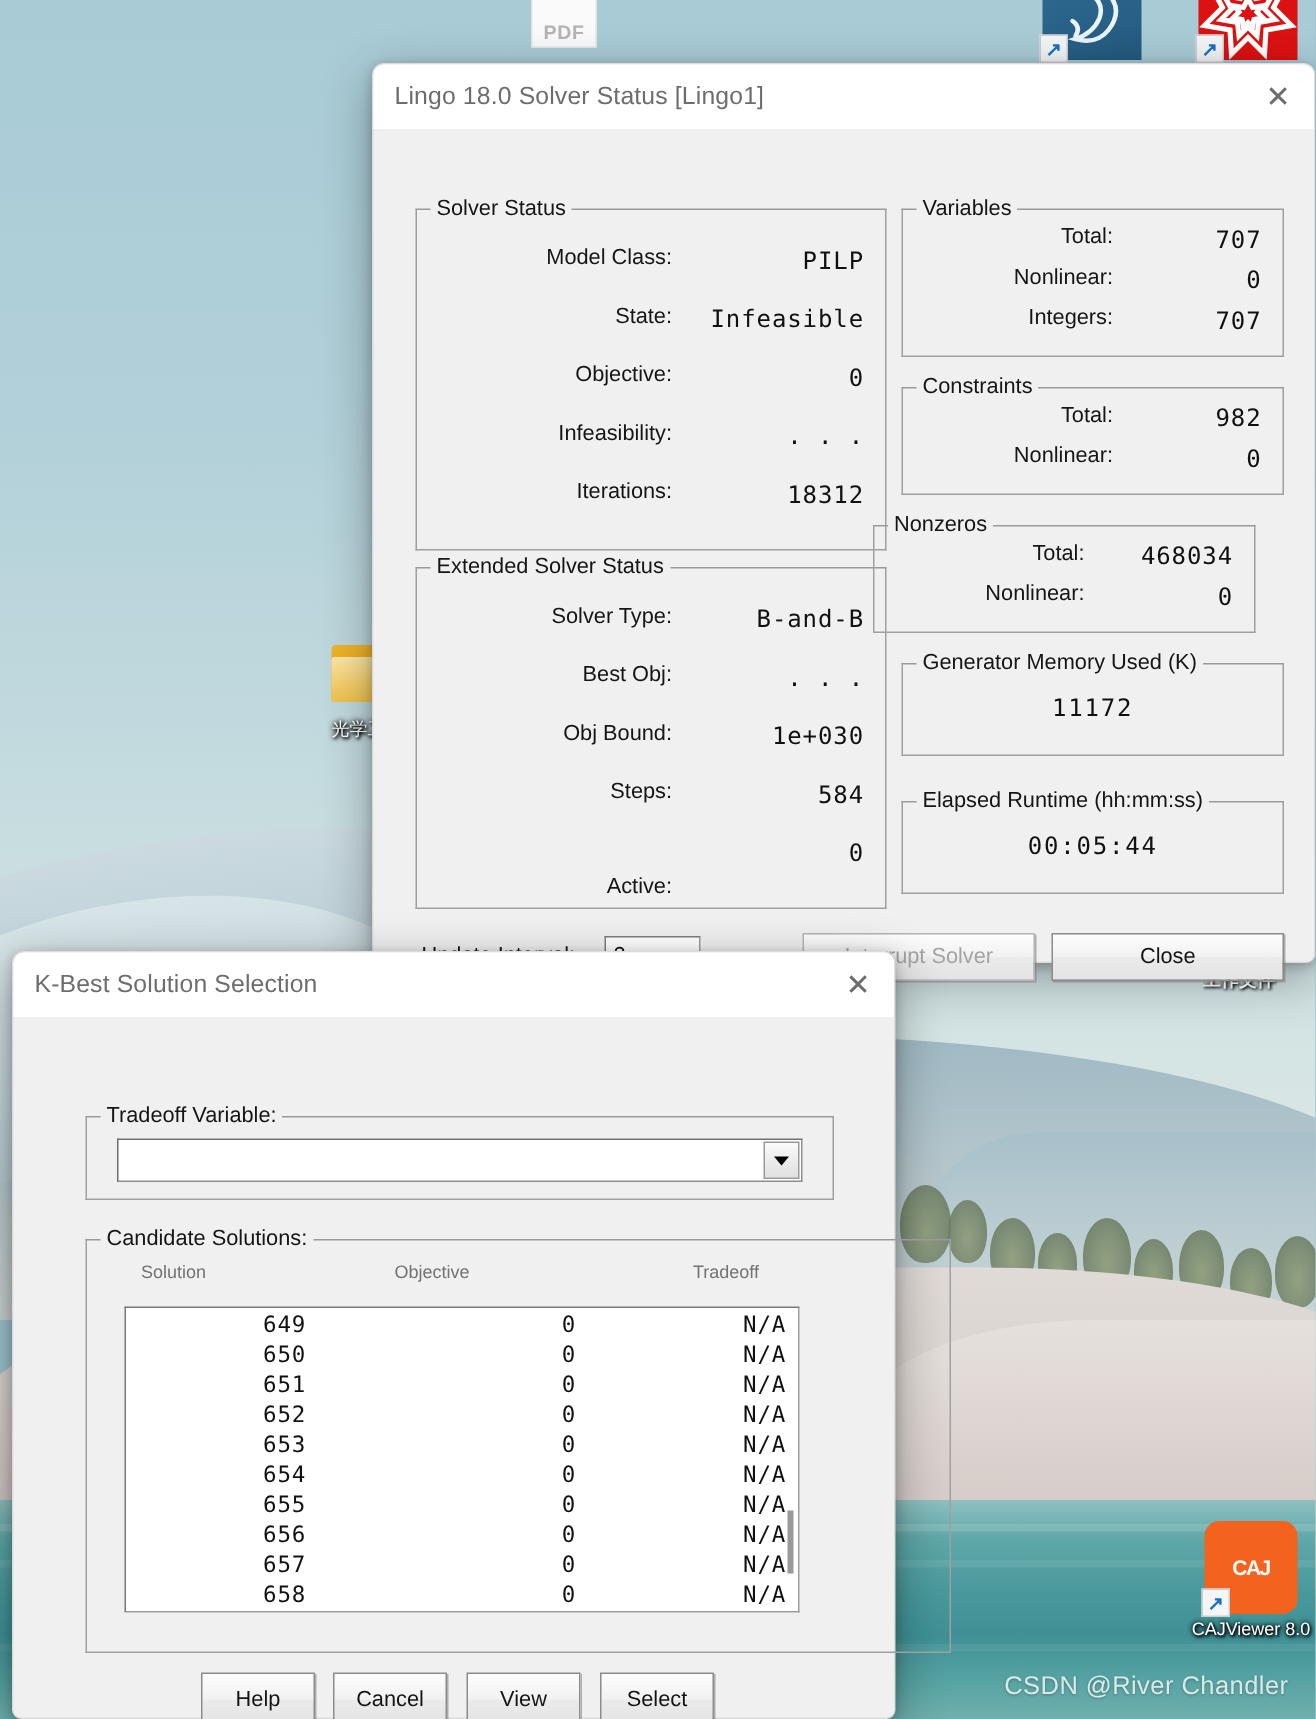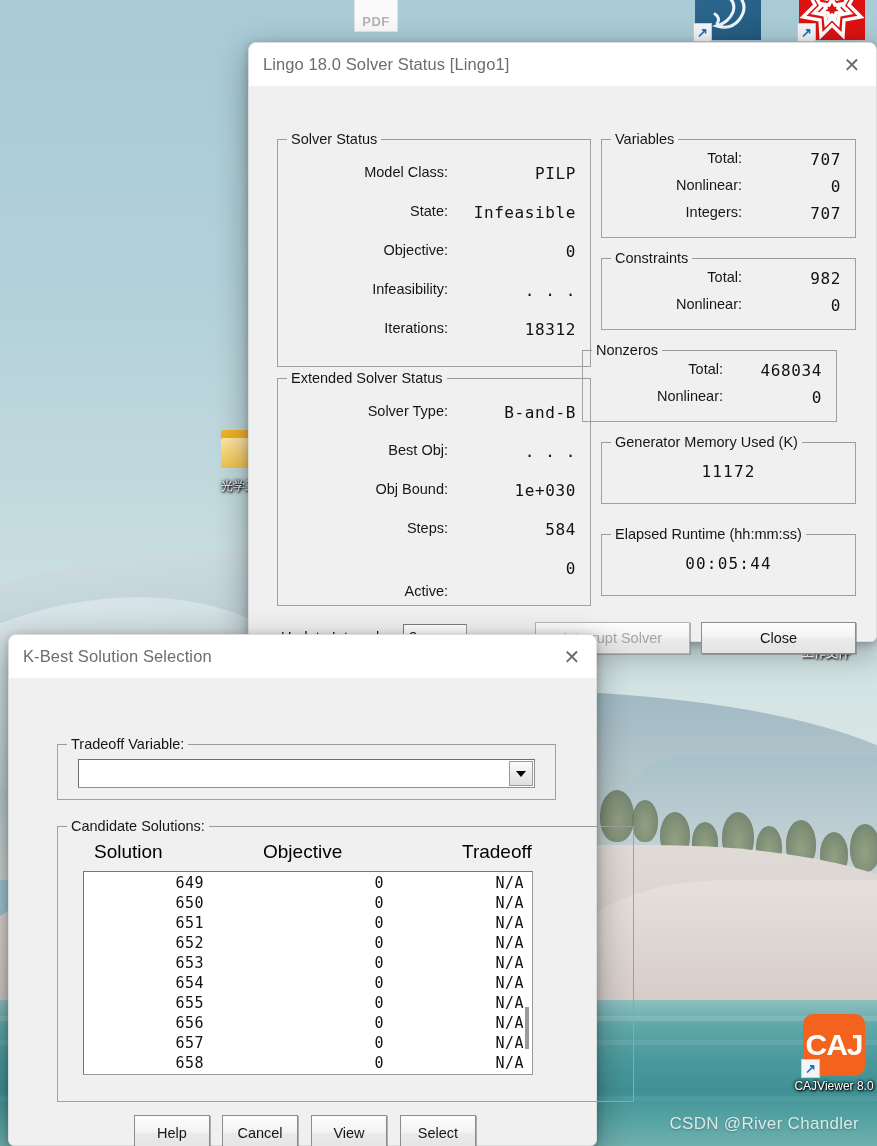--- a/index.html
+++ b/index.html
@@ -91,21 +91,21 @@
     position:absolute; inset:0; background:linear-gradient(160deg,#2f6c95 0%,#245a7f 100%);
   }
   .dolphin { position:absolute; inset:0; }
   
   .tile-red { position:absolute; inset:0; background:#dd1111; }
   .star-burst { position:absolute; inset:0; }
   
   .caj-tile {
     position:absolute; inset:0; background:#f4631e; border-radius:10px;
     display:flex; align-items:center; justify-content:center;
-    color:#fff; font-size:30px; font-weight:bold; letter-spacing:-1px;
+    color:#fff; font-size:14px; font-weight:bold; letter-spacing:-1px;
   }
   
   .folder { position:absolute; left:8px; top:6px; width:44px; height:38px; }
   .folder-back {
     position:absolute; left:0; top:0; width:44px; height:38px;
     background:linear-gradient(180deg,#f0b429 0%,#e8a612 100%);
     border-radius:3px 3px 2px 2px;
   }
   .folder-front {
     position:absolute; left:0; top:8px; width:44px; height:30px;
@@ -220,21 +220,21 @@
   }
   .tri-down {
     width:0; height:0;
     border-left:5px solid transparent; border-right:5px solid transparent;
     border-top:6px solid #000;
   }
 
   
   .list-headers { position:absolute; width:100%; height:22px; }
   .list-head {
-    position:absolute; font-size:19px; color:#000000;
+    position:absolute; font-size:12px; color:#737373;
   }
   .listbox {
     position:absolute; background:#fff;
     border:1px solid #9b9b9b;
     border-top-color:#767676; border-left-color:#767676;
     overflow:hidden;
   }
   .list-row {
     height:20px; position:relative;
     font-family:"DejaVu Sans Mono","Liberation Mono", monospace;

